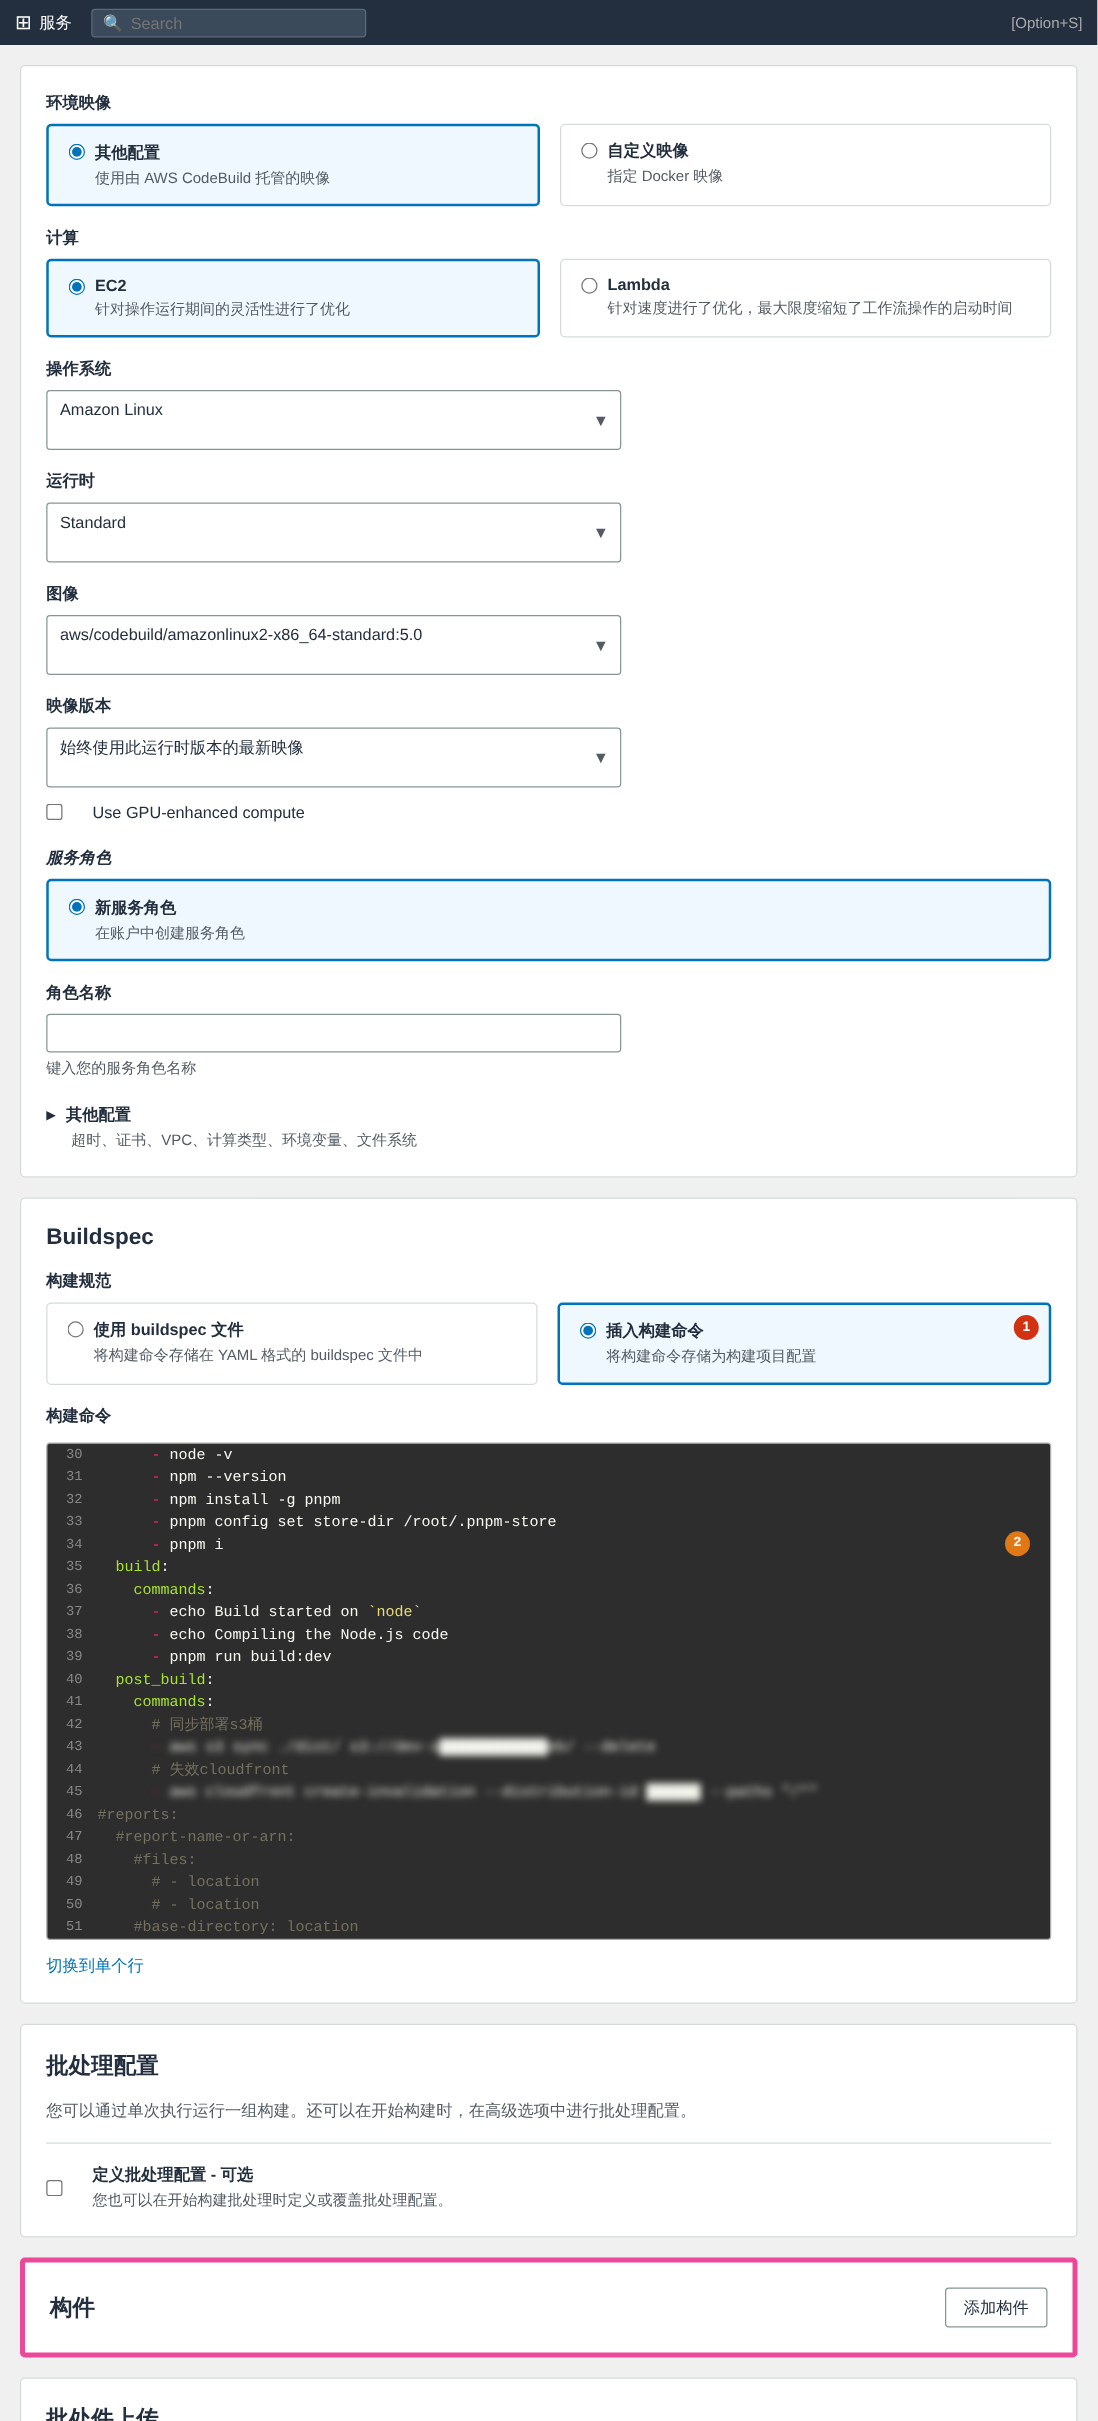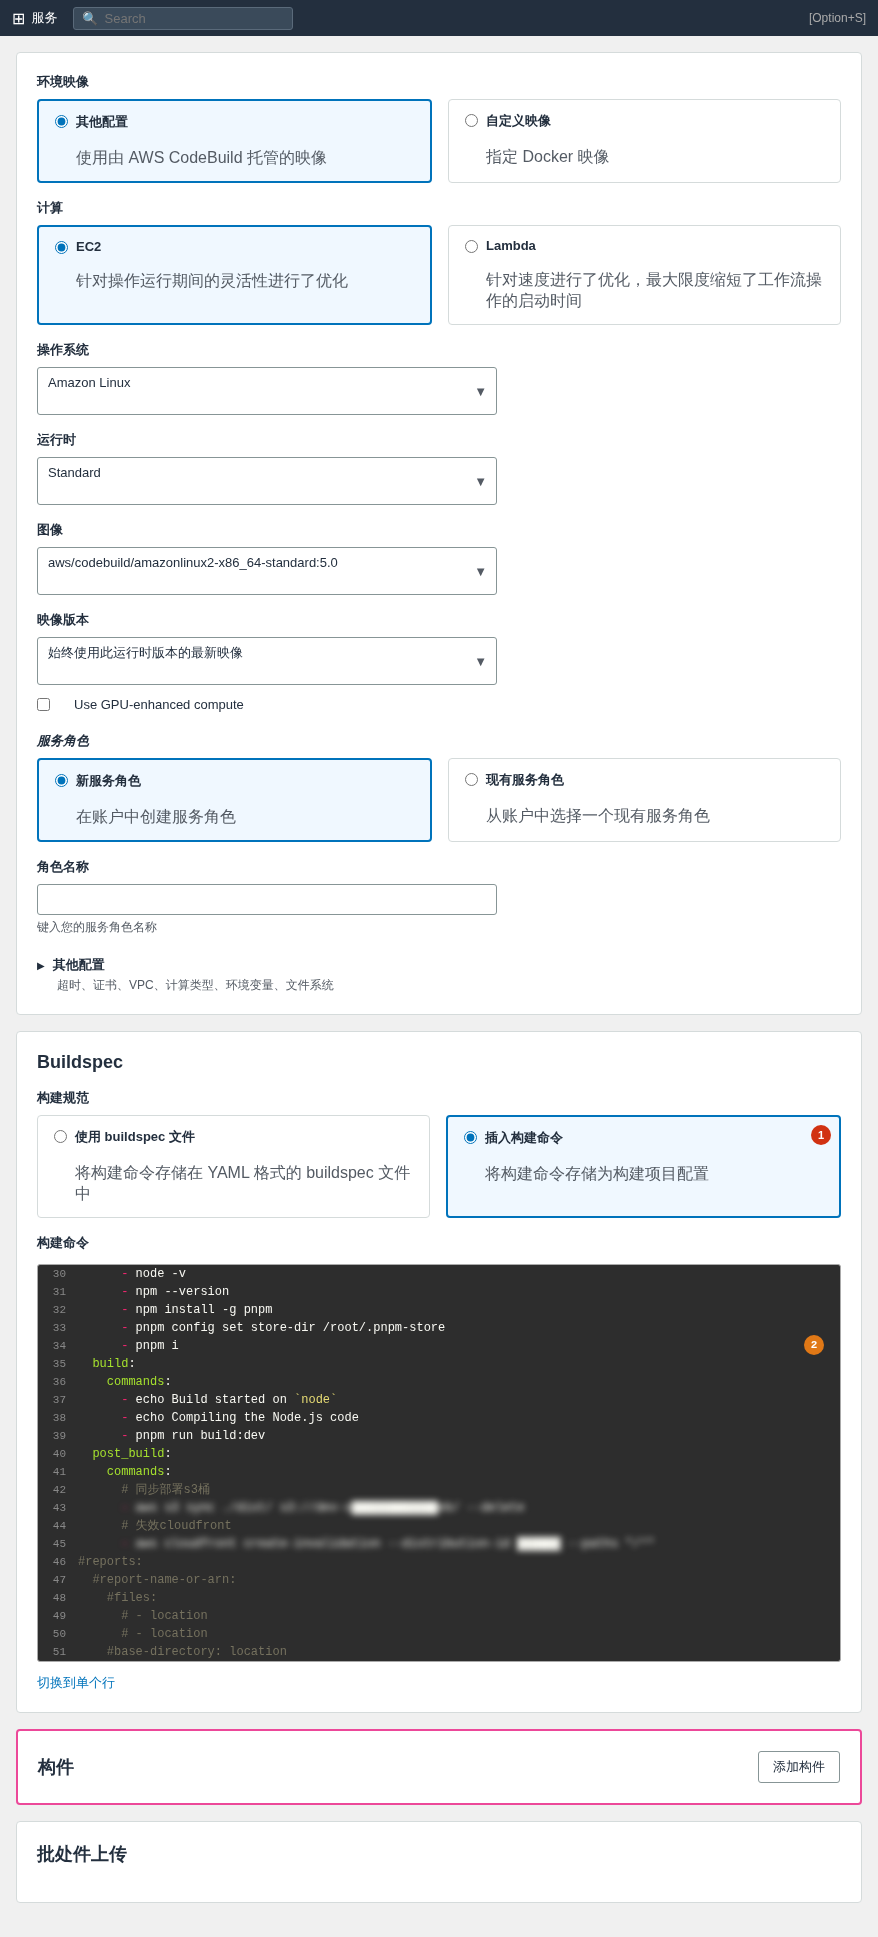--- a/index.html
+++ b/index.html
@@ -95,23 +95,23 @@
     .radio-option input[type="radio"] {
       margin-top: 2px;
       accent-color: #0073bb;
     }
     .radio-option-content .radio-title {
       font-weight: 600;
       font-size: 13px;
       color: #232f3e;
     }
     .radio-option-content .radio-desc {
-      font-size: 16px;
+      font-size: 12px;
       color: #545b64;
-      margin-top: 17px;
+      margin-top: 3px;
     }
 
     .select-wrapper {
       position: relative;
       display: inline-block;
       width: 460px;
     }
     .select-wrapper select {
       width: 100%;
       padding: 7px 32px 24px 10px;
@@ -258,21 +258,21 @@
       background: white;
       border: 1px solid #d5dbdb;
       border-radius: 4px;
       margin: 0 16px 16px 16px;
       padding: 20px;
     }
 
     
     .artifacts-section {
       background: white;
-      border: 2px solid #ec4899;
+      border: 4px solid #ec4899;
       border-radius: 4px;
       margin: 0 16px 0 16px;
       padding: 20px;
     }
 
     .add-artifact-btn {
       background: white;
       border: 1px solid #879596;
       border-radius: 3px;
       padding: 6px 14px;
@@ -396,27 +396,20 @@
     
     <div class="field-label" style="margin-top:20px;font-style:italic;">服务角色</div>
     <div class="radio-group">
       <div class="radio-option selected">
         <input type="radio" name="serviceRole" checked="" style="">
         <div class="radio-option-content">
           <div class="radio-title">新服务角色</div>
           <div class="radio-desc">在账户中创建服务角色</div>
         </div>
       </div>
-      <div class="radio-option">
-        <input type="radio" name="serviceRole" style="">
-        <div class="radio-option-content">
-          <div class="radio-title">现有服务角色</div>
-          <div class="radio-desc">从账户中选择一个现有服务角色</div>
-        </div>
-      </div>
     </div>
 
     
     <div class="field-label">角色名称</div>
     <input type="text" class="text-input" style="width: 460px;">
     <div class="input-help">键入您的服务角色名称</div>
 
     
     <div style="margin-top:20px;">
       <div class="collapsible-section">
@@ -545,20 +538,32 @@
       </div>
       <div class="code-line">
         <span class="line-num">51</span>
         <span class="line-content kw-comment">    #base-directory: location</span>
       </div>
     </div>
 
     <span class="switch-link">切换到单个行</span>
   </div>
 
+  <div class="batch-section">
+    <div class="section-title">批处理配置</div>
+    <div style="font-size:13px;color:#545b64;margin-bottom:16px;">您可以通过单次执行运行一组构建。还可以在开始构建时，在高级选项中进行批处理配置。</div>
+    <hr class="divider">
+    <div class="checkbox-row">
+      <input type="checkbox" style="">
+      <div>
+        <div class="checkbox-label" style="font-weight:600;">定义批处理配置 - 可选</div>
+        <div style="font-size:12px;color:#545b64;margin-top:3px;">您也可以在开始构建批处理时定义或覆盖批处理配置。</div>
+      </div>
+    </div>
+  </div>
 
   <div class="artifacts-section">
     <div class="section-top">
       <div class="section-title" style="margin-bottom:0;">构件</div>
       <button class="add-artifact-btn">添加构件</button>
     </div>
   </div>
 
   <div style="background:white;border:1px solid #d5dbdb;border-radius:4px;margin:16px;padding:20px;">
     <div class="section-title">批处件上传</div>

